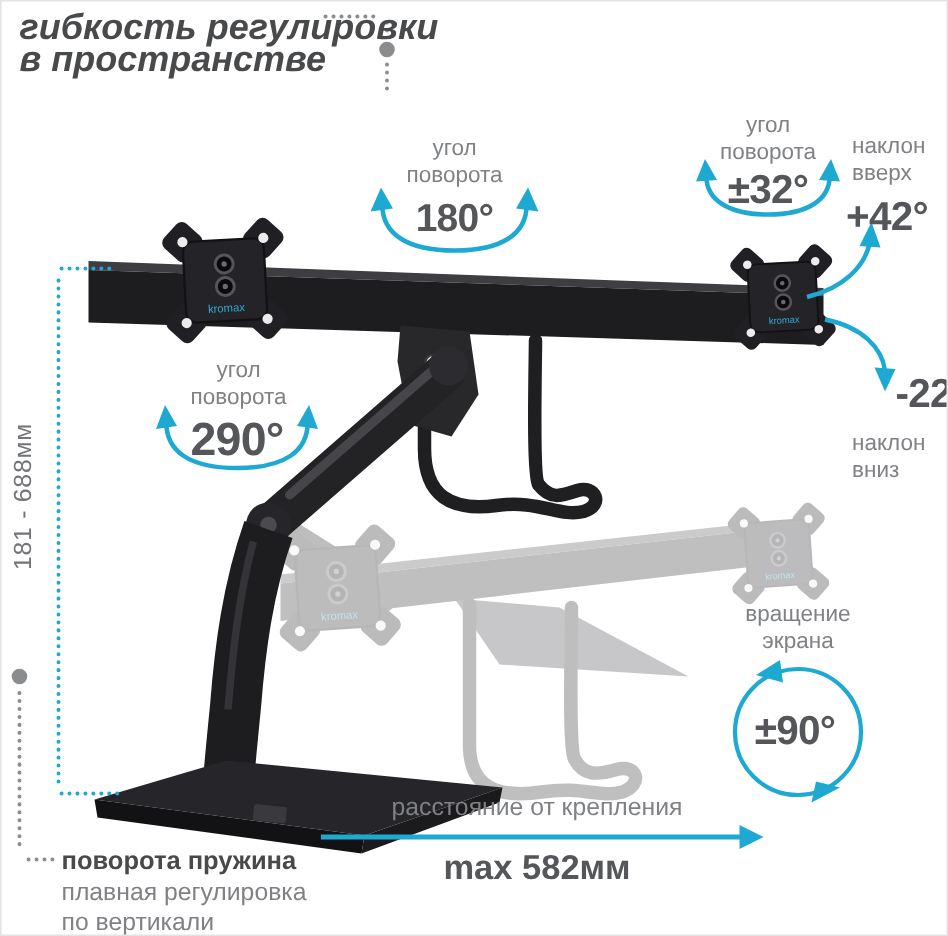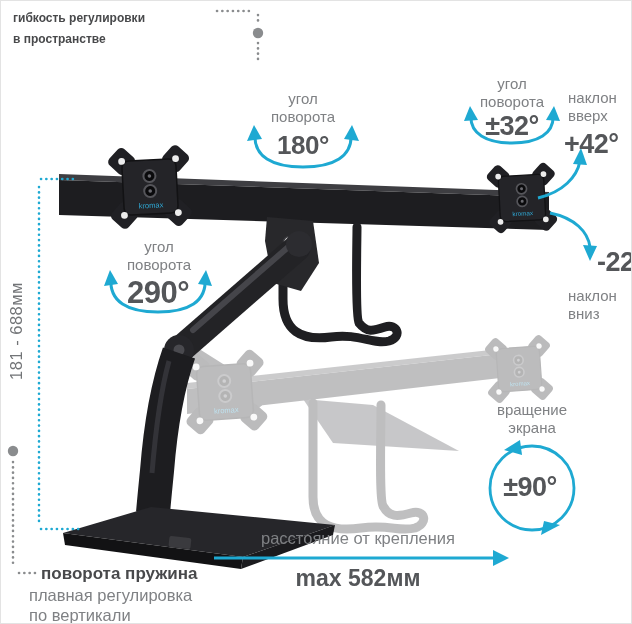--- a/index.html
+++ b/index.html
@@ -8,21 +8,21 @@
   }
   html,body{margin:0;padding:0;background:#fff;}
   .stage{
     position:relative;width:632px;height:624px;overflow:hidden;
     background:#ffffff;border:1px solid #e3e3e3;box-sizing:border-box;
     font-family:"Liberation Sans",sans-serif;
   }
   .stage svg.art{position:absolute;left:0;top:0;}
   .txt{position:absolute;white-space:nowrap;}
   .center{transform:translateX(-50%);text-align:center;}
-  .title{font-size:12px;font-weight:700;color:var(--title);line-height:21px;}
+  .title{font-size:24px;font-weight:700;color:var(--title);line-height:21px;font-style:italic;}
   .lbl{font-size:15px;color:var(--label);line-height:18px;}
   .lbl span{display:block;}
   .num{font-size:26px;font-weight:600;color:var(--number);letter-spacing:-0.5px;}
   .num.sm{font-size:27px;}
   .num.bold{font-weight:700;}
   .vrt{transform:translate(-50%,-50%) rotate(-90deg);font-size:16.5px;color:#727477;letter-spacing:0.5px;}
   .gas-title{font-size:17px;font-weight:700;color:var(--title);}
   .gas-desc{font-size:16.5px;color:var(--label);line-height:17px;}
   .gas-desc span{display:block;margin-top:3px;}
   .dist-lbl{font-size:16.5px;color:var(--label);}
@@ -201,18 +201,18 @@
     <span>экрана</span>
   </div>
   <div class="txt num sm center" style="left:529px;top:471px;">±90°</div>
 
   <div class="txt vrt" style="left:15px;top:330px;">181 - 688мм</div>
 
   <div class="txt dist-lbl center" style="left:357px;top:528px;">расстояние от крепления</div>
   <div class="txt dist-val center" style="left:357px;top:564px;">max 582мм</div>
 
   <div class="txt gas-title" style="left:40px;top:563px;">поворота пружина</div>
-  <div class="txt gas-desc" style="left:28px;top:583px;">
+  <div class="txt gas-desc" style="left:40px;top:583px;">
     <span>плавная регулировка</span>
     <span>по вертикали</span>
   </div>
 
 </div>
 
 </body></html>

